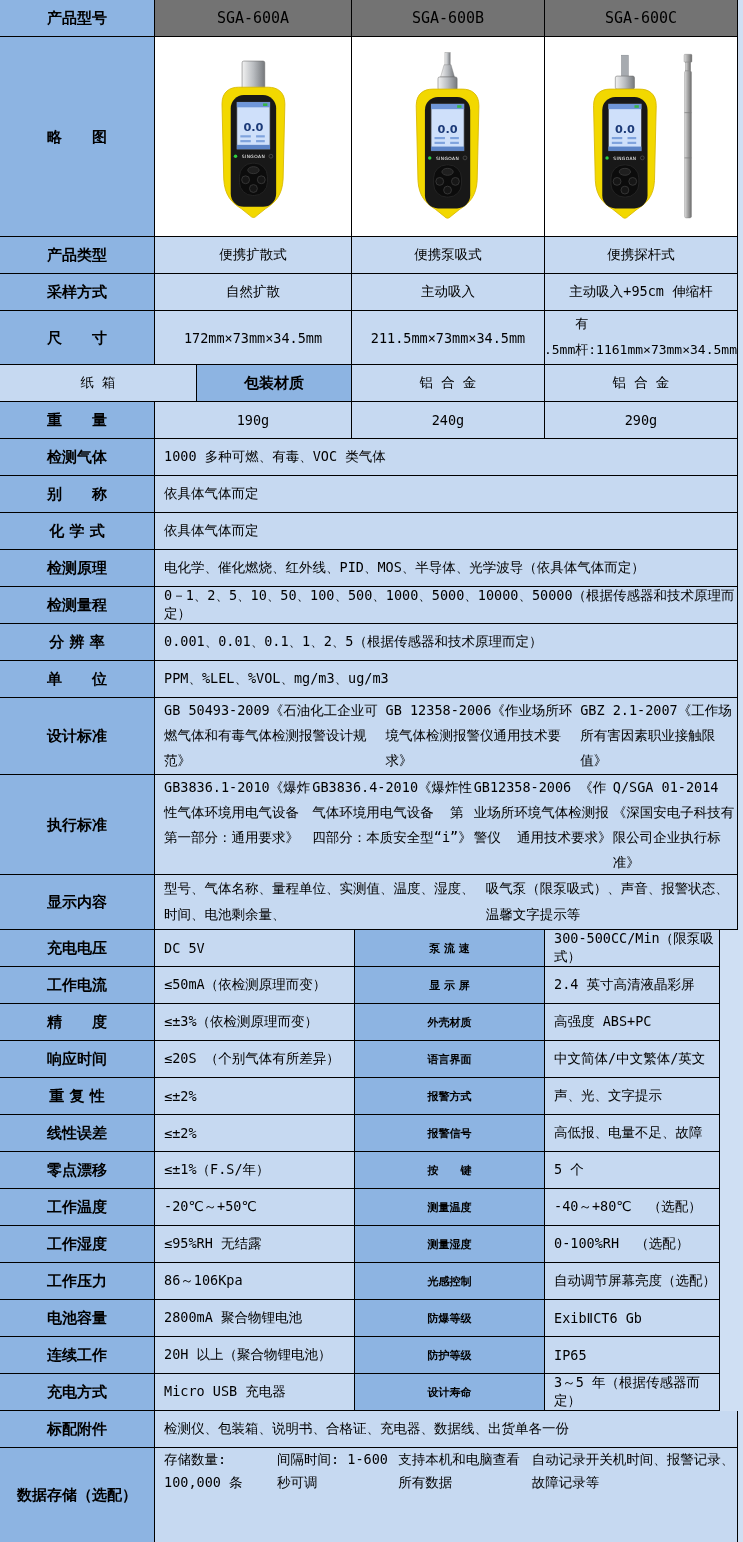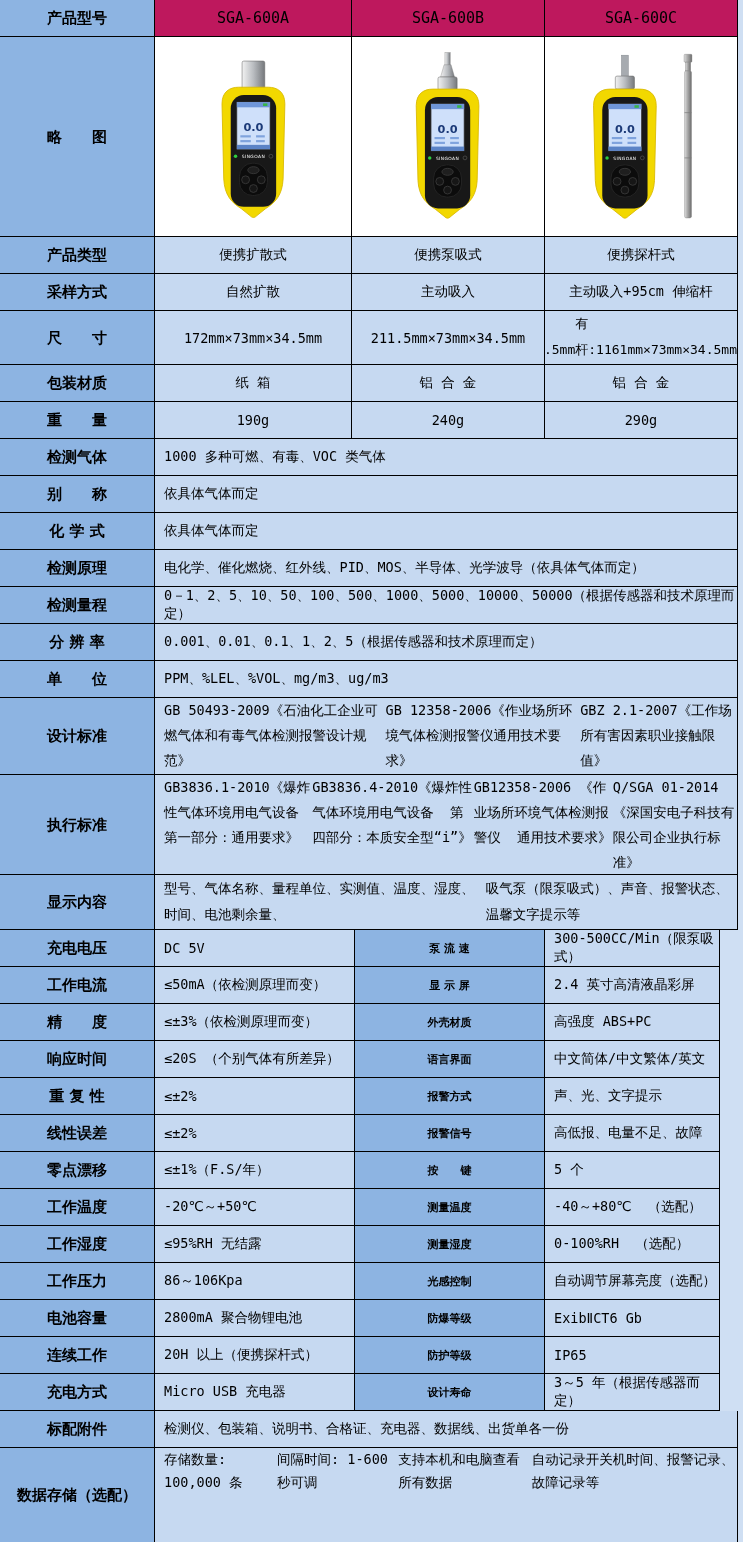--- a/index.html
+++ b/index.html
@@ -5,21 +5,21 @@
   html,body{margin:0;padding:0;}
   body{font-family:"DejaVu Sans","Liberation Sans",sans-serif;background:#ffffff;}
   .page{width:743px;background:#cfdff3;}
   .tbl{width:738px;}
   .row{display:flex;}
   .c{box-sizing:border-box;border-right:1px solid #000;border-bottom:1px solid #000;
      display:flex;align-items:center;justify-content:center;text-align:center;
      white-space:pre-wrap;color:#000;overflow:hidden;}
   .lab{width:155px;background:#8db4e2;font-weight:bold;font-size:15px;line-height:22px;}
   .v{background:#c6d9f1;font-size:13.5px;font-family:"DejaVu Sans Mono","DejaVu Sans",sans-serif;text-align:right;}
-  .mhead{background:#be185d;font-size:15px;font-family:"DejaVu Sans Mono","DejaVu Sans",sans-serif;}
+  .mhead{background:#737373;font-size:15px;font-family:"DejaVu Sans Mono","DejaVu Sans",sans-serif;}
   .imgc{background:#ffffff;padding:12px;}
   .left{justify-content:flex-start;text-align:left;padding-left:9px;}
   .w3a{width:197px}.w3b{width:193px}.w3c{width:193px}
   .full{width:583px}
   .dv1{width:200px}.dl2{width:190px;background:#8db4e2;font-weight:bold;font-size:11px;}
   .dv2{width:175px}
   .h37{height:37px}.h54{height:54px}.h200{height:200px}
   .h77{height:77px}.h100{height:100px}.h55{height:55px}.h94{height:94px}
   .lines{display:flex;align-items:flex-start;justify-content:flex-end;}
   .lines div{line-height:25px;}
@@ -171,22 +171,22 @@
   <div class="row h54">
     <div class="c lab">尺　　寸</div>
     <div class="c v w3a">172mm×73mm×34.5mm</div>
     <div class="c v w3b">211.5mm×73mm×34.5mm</div>
     <div class="c v w3c left dim3 lines">
       <div>无杆：211mm×73mm×34.5mm</div>
       <div>有杆:1161mm×73mm×34.5mm</div>
     </div>
   </div>
   <div class="row h37">
+    <div class="c v w3a">纸 箱</div>
     <div class="c lab">包装材质</div>
-    <div class="c v w3a">纸 箱</div>
     <div class="c v w3b">铝 合 金</div>
     <div class="c v w3c">铝 合 金</div>
   </div>
   <div class="row h37">
     <div class="c lab">重　　量</div>
     <div class="c v w3a">190g</div>
     <div class="c v w3b">240g</div>
     <div class="c v w3c">290g</div>
   </div>
 
@@ -307,21 +307,21 @@
     <div class="c v dv2 left">自动调节屏幕亮度（选配）</div>
   </div>
   <div class="row h37">
     <div class="c lab">电池容量</div>
     <div class="c v dv1 left">2800mA 聚合物锂电池</div>
     <div class="c dl2">防爆等级</div>
     <div class="c v dv2 left">ExibⅡCT6 Gb</div>
   </div>
   <div class="row h37">
     <div class="c lab">连续工作</div>
-    <div class="c v dv1 left">20H 以上（便携探杆式）</div>
+    <div class="c v dv1 left">20H 以上（聚合物锂电池）</div>
     <div class="c dl2">防护等级</div>
     <div class="c v dv2 left">IP65</div>
   </div>
   <div class="row h37">
     <div class="c lab">充电方式</div>
     <div class="c v dv1 left">Micro USB 充电器</div>
     <div class="c dl2">设计寿命</div>
     <div class="c v dv2 left">3～5 年（根据传感器而定）</div>
   </div>
 

